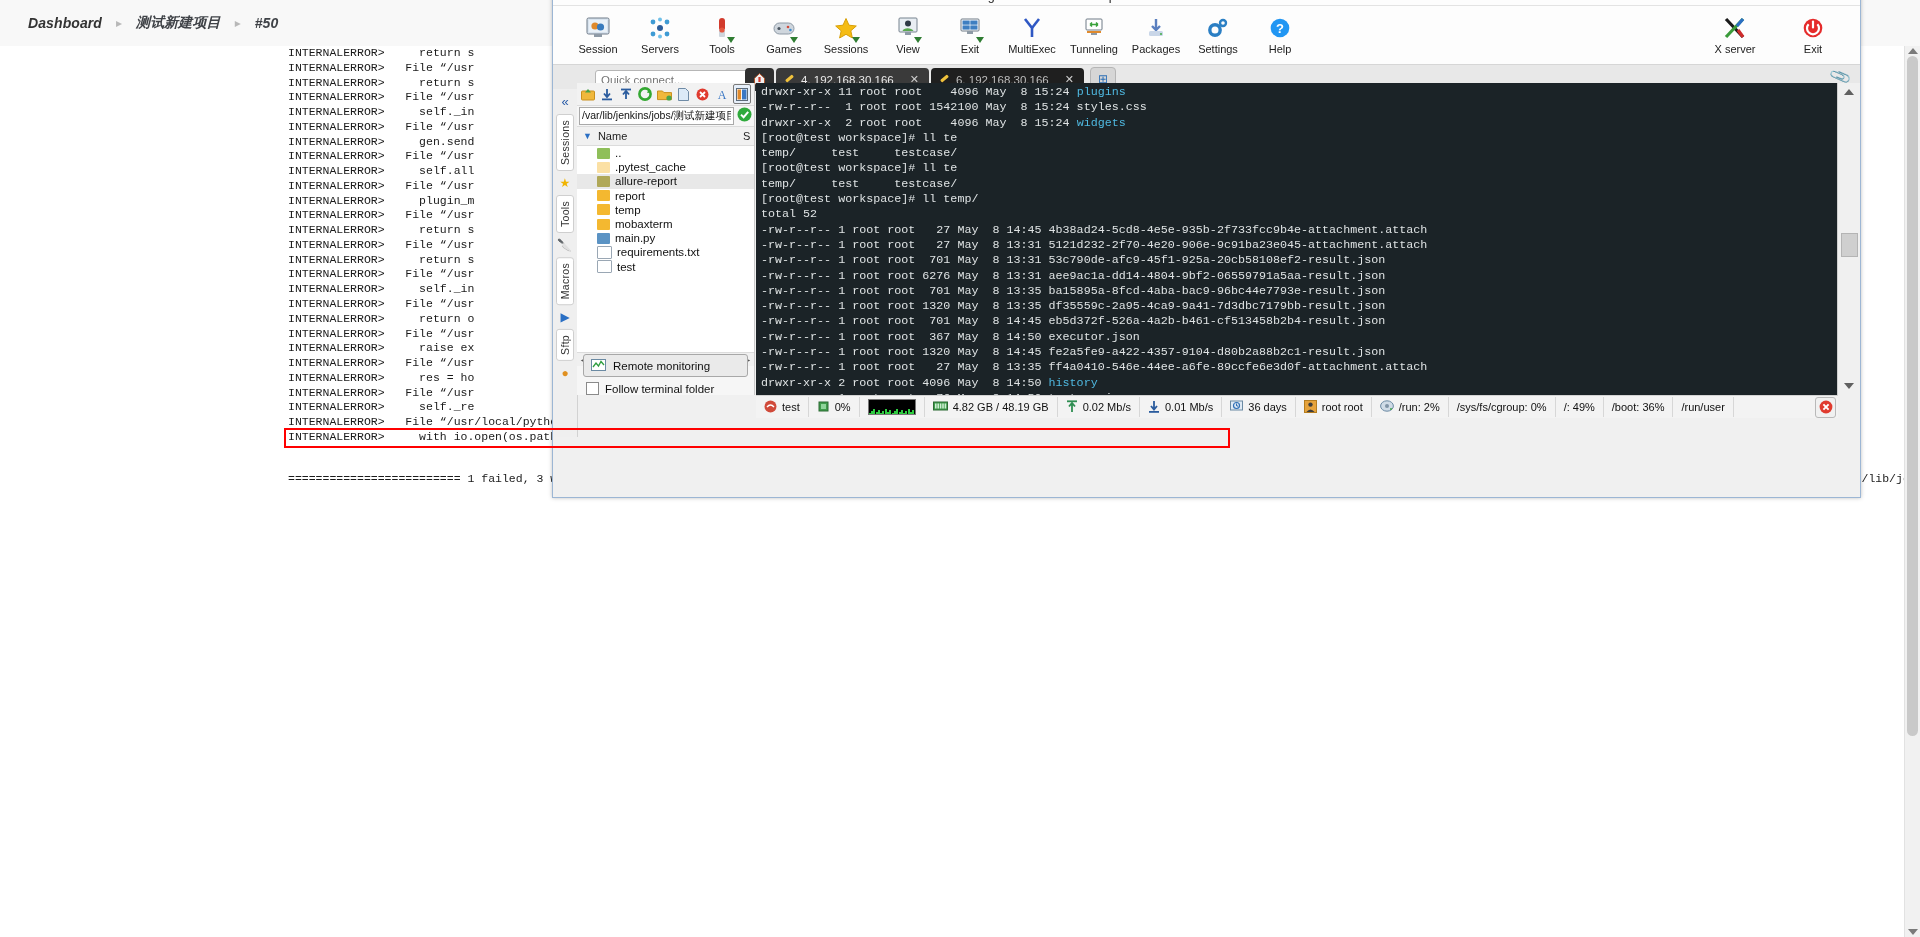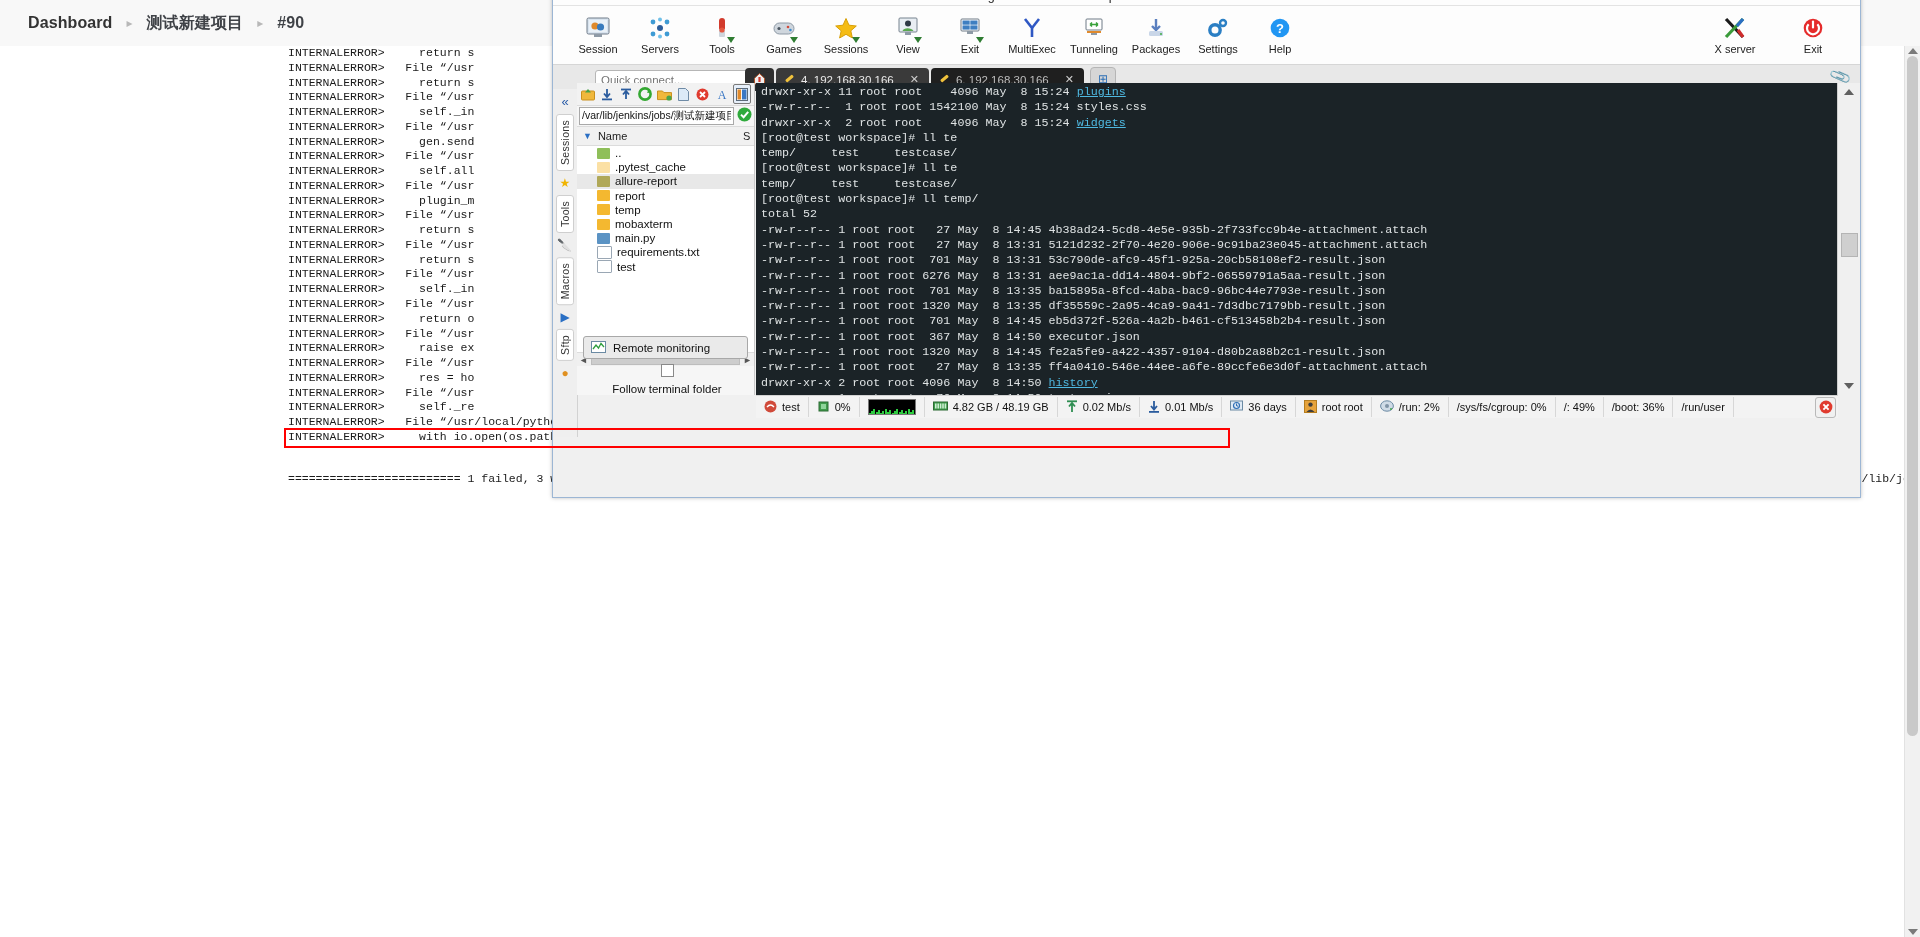--- a/index.html
+++ b/index.html
@@ -7,21 +7,21 @@
     width:1920px;height:937px;overflow:hidden;background:#fff;
     font-family:"Liberation Sans",sans-serif;
     -webkit-font-smoothing:antialiased;
   }
   
   #jenkins-page{position:absolute;inset:0;background:#fff;}
   #breadcrumb-bar{
     height:46px;background:#f8f8f8;border-bottom:1px solid #e6e6e6;
     display:flex;align-items:center;padding-left:28px;gap:14px;
   }
-  .crumb{font-size:16px;color:#333;font-weight:bold;letter-spacing:.1px;}
+  .crumb{font-size:14px;color:#333;font-weight:bold;letter-spacing:.1px;font-style:italic;}
   .crumb.plain{font-weight:bold;color:#3f4247;}
   .crumb-sep{color:#b8b8b8;font-size:12px;}
   #console-wrap{
     position:absolute;left:0;top:46px;right:0;bottom:0;background:#fff;
   }
   .cons{
     position:absolute;left:288px;top:0;
     font-family:"Liberation Mono","DejaVu Sans Mono",monospace;
     font-size:11.5px;line-height:14.77px;color:#1a1a1a;white-space:pre;
   }
@@ -127,34 +127,34 @@
   .fico.fold.olive{background:#b0a858;}
   .fico.file{background:#fff;border:1px solid #9aa7b4;}
   .fico.py{background:#5b93c4;}
   #fb-hscroll{height:13px;background:#f0f0f0;border-top:1px solid #dcdcdc;display:flex;align-items:center;justify-content:space-between;padding:0 2px;font-size:9px;color:#555;}
   #fb-hscroll .bar{flex:1;height:9px;background:#cdcdcd;margin:0 3px;border:1px solid #bdbdbd;}
   #fb-bottom{position:absolute;left:0;right:0;bottom:0;padding:4px 6px 0 6px;}
   .fb-btn{
     height:21px;background:#eaeaea;border:1px solid #a8a8a8;border-radius:3px;display:flex;align-items:center;
     gap:7px;padding-left:7px;font-size:11.5px;color:#111;margin-bottom:5px;
   }
-  .fb-chk{display:flex;align-items:center;gap:6px;font-size:11.5px;color:#111;padding-left:3px;flex-direction:column;}
+  .fb-chk{display:flex;align-items:center;gap:6px;font-size:11.5px;color:#111;padding-left:3px;}
   .chkbox{width:11px;height:11px;border:1px solid #8a8a8a;background:#fff;display:inline-block;}
 
   
   #terminal{
     position:absolute;left:203px;top:104px;right:22px;height:312px;background:#1b2327;
     overflow:hidden;
   }
   #term-text{
     position:absolute;left:5px;top:2px;right:0;
     font-family:"Liberation Mono","DejaVu Sans Mono",monospace;
     font-size:11.7px;line-height:15.3px;color:#dfe3e4;white-space:pre;
   }
-  .tdir{color:#4fb8e0;text-decoration:underline;}
+  .tdir{color:#4fb8e0;}
   #term-scroll{position:absolute;right:0;top:104px;width:22px;height:312px;background:#f0f0f0;border-left:1px solid #cfcfcf;}
   #term-scroll .tarrow{position:absolute;left:6px;width:0;height:0;}
   #term-scroll .tarrow.up{top:6px;border-left:5px solid transparent;border-right:5px solid transparent;border-bottom:6px solid #606060;}
   #term-scroll .tarrow.dn{bottom:6px;border-left:5px solid transparent;border-right:5px solid transparent;border-top:6px solid #606060;}
   #term-scroll .tthumb{position:absolute;left:3px;width:15px;top:150px;height:22px;background:#cfcfcf;border:1px solid #b4b4b4;}
 
   
   #statusbar{
     position:absolute;left:203px;right:22px;top:416px;height:22px;background:#f3f3f3;
     border-top:1px solid #d3d3d3;display:flex;align-items:center;font-size:11px;color:#111;
@@ -180,21 +180,21 @@
 </head>
 <body>
 
 <div id="jenkins-page">
 
   <div id="breadcrumb-bar">
     <span class="crumb">Dashboard</span>
     <span class="crumb-sep">▸</span>
     <span class="crumb plain">测试新建项目</span>
     <span class="crumb-sep">▸</span>
-    <span class="crumb plain">#90</span>
+    <span class="crumb plain">#50</span>
   </div>
 
   <div id="console-wrap">
     <div class="cons" id="cons-top"><span class="ie">INTERNALERROR&gt;     return s</span><span class="ie">INTERNALERROR&gt;   File “/usr</span><span class="ie">INTERNALERROR&gt;     return s</span><span class="ie">INTERNALERROR&gt;   File “/usr</span><span class="ie">INTERNALERROR&gt;     self._in</span><span class="ie">INTERNALERROR&gt;   File “/usr</span><span class="ie">INTERNALERROR&gt;     gen.send</span><span class="ie">INTERNALERROR&gt;   File “/usr</span><span class="ie">INTERNALERROR&gt;     self.all</span><span class="ie">INTERNALERROR&gt;   File “/usr</span><span class="ie">INTERNALERROR&gt;     plugin_m</span><span class="ie">INTERNALERROR&gt;   File “/usr</span><span class="ie">INTERNALERROR&gt;     return s</span><span class="ie">INTERNALERROR&gt;   File “/usr</span><span class="ie">INTERNALERROR&gt;     return s</span><span class="ie">INTERNALERROR&gt;   File “/usr</span><span class="ie">INTERNALERROR&gt;     self._in</span><span class="ie">INTERNALERROR&gt;   File “/usr</span><span class="ie">INTERNALERROR&gt;     return o</span><span class="ie">INTERNALERROR&gt;   File “/usr</span><span class="ie">INTERNALERROR&gt;     raise ex</span><span class="ie">INTERNALERROR&gt;   File “/usr</span><span class="ie">INTERNALERROR&gt;     res = ho</span><span class="ie">INTERNALERROR&gt;   File “/usr</span><span class="ie">INTERNALERROR&gt;     self._re</span><span class="ie">INTERNALERROR&gt;   File “/usr/local/python3.9/lib/python3.9/site-packages/allure_commons/logger.py”, line 35, in _report_item</span><span class="ie">INTERNALERROR&gt;     with io.open(os.path.join(self. report_dir, filename), 'w', encoding='utf8') as json_file:</span></div>
     <div class="err-box"></div>
     <div class="jlog" id="jlog" style="top: 426px;"><span class="ie">========================= 1 failed, 3 warnings in 0.58s =========================</span><span class="ie">Build step ‘Execute shell’ marked build as failure</span><span class="ie">Cannot find a history information about previous builds.</span><span class="ie">java.nio.file.AccessDeniedException: /var/lib/jenkins/jobs/测试新建项目/workspace/allure-report/history/categories-trend.json</span></div>
   </div>
 
   <div id="page-scroll">
     <div class="arrow up"></div>

